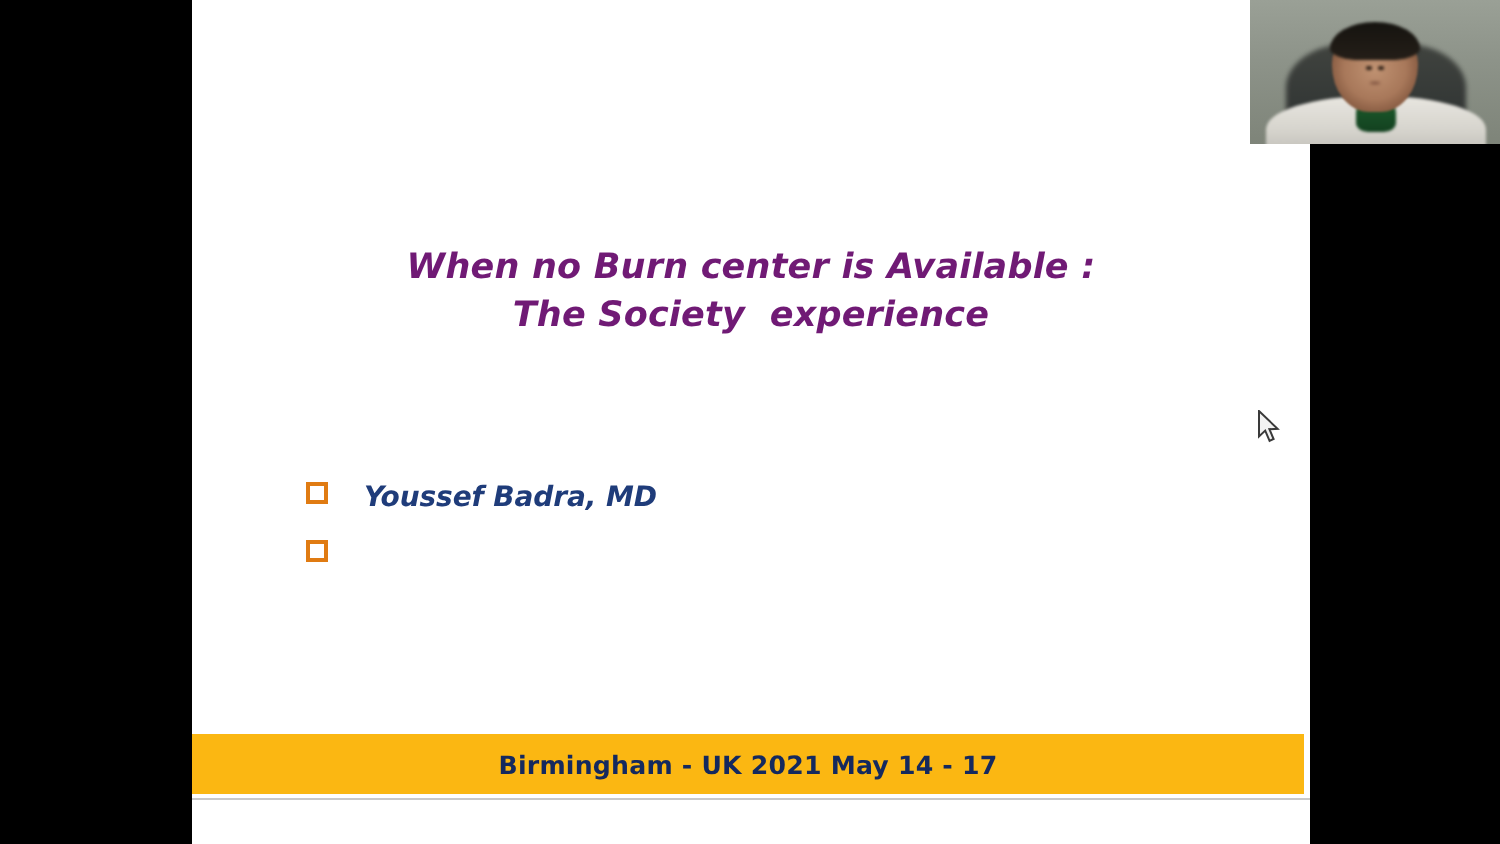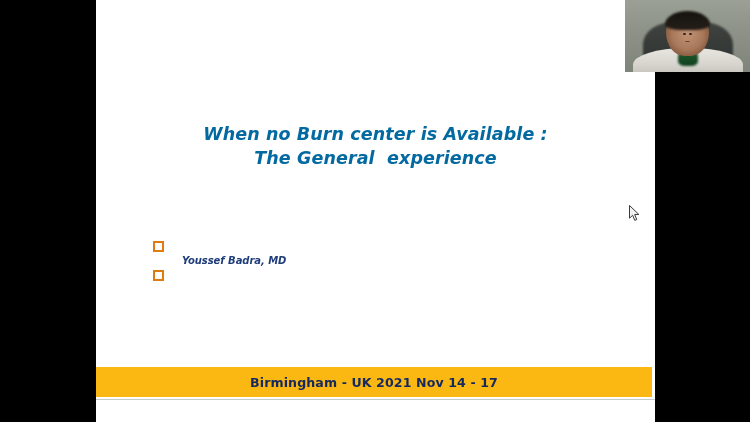--- a/index.html
+++ b/index.html
@@ -40,21 +40,21 @@
     background: #ffffff;
   }
 
   
   #slide-title {
     position: absolute;
     left: 0;
     top: 122px;
     width: 559px;
     text-align: center;
-    color: #0369a1;
+    color: #701a75;
     font-family: "DejaVu Sans", sans-serif;
     font-weight: bold;
     font-style: italic;
     font-size: 17.5px;
     line-height: 24px;
     letter-spacing: 0.1px;
   }
   #slide-title .tline { display: block; white-space: pre; }
 
   
@@ -74,26 +74,26 @@
     top: 3px;
     width: 7px;
     height: 7px;
     border: 2px solid #e07b12;
     background: #ffffff;
     box-sizing: content-box;
   }
   .bullet-text {
     position: absolute;
     left: 29px;
-    top: 16px;
+    top: 4px;
     color: #1f3c7a;
     font-family: "DejaVu Sans", sans-serif;
     font-weight: bold;
     font-style: italic;
-    font-size: 10px;
+    font-size: 14px;
     line-height: 14px;
     white-space: nowrap;
     letter-spacing: -0.05px;
   }
 
   
   #footer-banner {
     position: absolute;
     left: 0;
     top: 367px;
@@ -236,40 +236,40 @@
 <div id="stage">
 
   <div id="letterbox-left" class="letterbox"></div>
   <div id="letterbox-right" class="letterbox"></div>
 
   <div id="slide">
     <div id="slide-inner"></div>
 
     <div id="slide-title">
       <span class="tline">When no Burn center is Available :</span>
-      <span class="tline">The General  experience</span>
+      <span class="tline">The Society  experience</span>
     </div>
 
     <div id="bullet-list">
 
       <div class="bullet-row">
         <span class="bullet-marker"></span>
         <span class="bullet-text">Youssef Badra, MD</span>
       </div>
 
 
       <div class="bullet-row">
         <span class="bullet-marker"></span>
       </div>
 
 
     </div>
 
     <div id="footer-banner">
-      <span id="footer-banner-text">Birmingham - UK 2021 Nov 14 - 17</span>
+      <span id="footer-banner-text">Birmingham - UK 2021 May 14 - 17</span>
     </div>
     <div id="footer-rule"></div>
   </div>
 
   <div id="webcam-tile">
     <div id="webcam-bg"></div>
     <div id="webcam-chair"></div>
     <div id="webcam-neck"></div>
     <div id="webcam-shoulders"></div>
     <div id="webcam-collar"></div>

